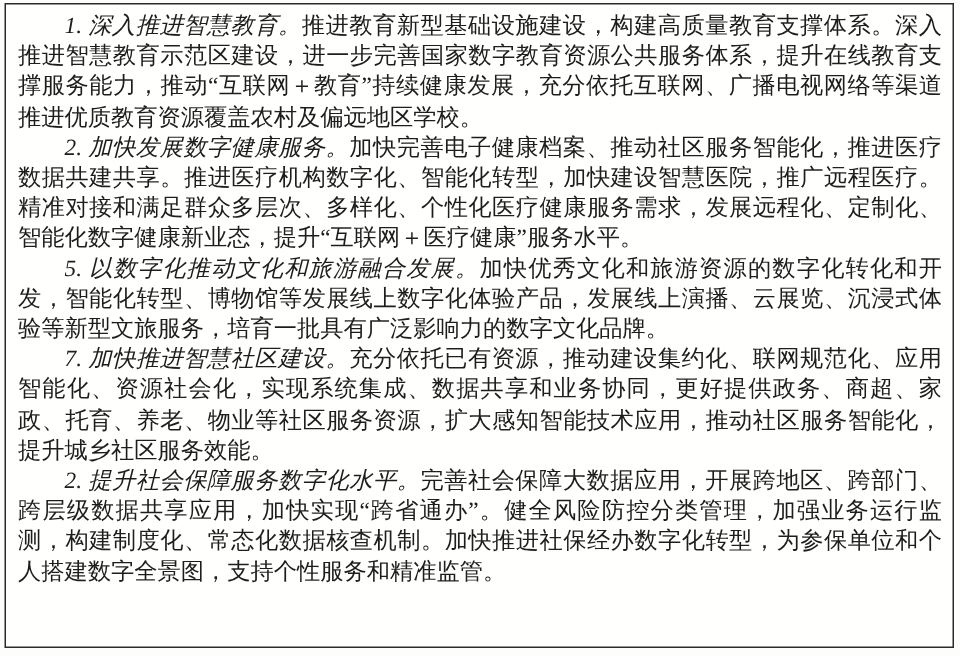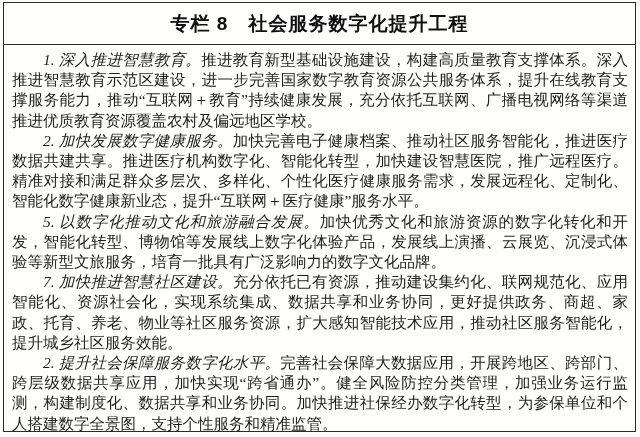--- a/index.html
+++ b/index.html
@@ -47,23 +47,20 @@
     text-indent: 2em;
   }
   .lead {
     font-style: italic; 
   }
 </style>
 </head>
 <body>
 
 <div class="panel">
-  <div class="panel-title-row">
-    <span class="panel-title">专栏 8　社会服务数字化提升工程</span>
-  </div>
   <div class="panel-body">
     <p><span class="lead">1. 深入推进智慧教育。</span><span>推进教育新型基础设施建设，构建高质量教育支撑体系。深入推进智慧教育示范区建设，进一步完善国家数字教育资源公共服务体系，提升在线教育支撑服务能力，推动“互联网＋教育”持续健康发展，充分依托互联网、广播电视网络等渠道推进优质教育资源覆盖农村及偏远地区学校。</span></p>
     <p><span class="lead">2. 加快发展数字健康服务。</span><span>加快完善电子健康档案、推动社区服务智能化，推进医疗数据共建共享。推进医疗机构数字化、智能化转型，加快建设智慧医院，推广远程医疗。精准对接和满足群众多层次、多样化、个性化医疗健康服务需求，发展远程化、定制化、智能化数字健康新业态，提升“互联网＋医疗健康”服务水平。</span></p>
     <p><span class="lead">5. 以数字化推动文化和旅游融合发展。</span><span>加快优秀文化和旅游资源的数字化转化和开发，智能化转型、博物馆等发展线上数字化体验产品，发展线上演播、云展览、沉浸式体验等新型文旅服务，培育一批具有广泛影响力的数字文化品牌。</span></p>
     <p><span class="lead">7. 加快推进智慧社区建设。</span><span>充分依托已有资源，推动建设集约化、联网规范化、应用智能化、资源社会化，实现系统集成、数据共享和业务协同，更好提供政务、商超、家政、托育、养老、物业等社区服务资源，扩大感知智能技术应用，推动社区服务智能化，提升城乡社区服务效能。</span></p>
-    <p><span class="lead">2. 提升社会保障服务数字化水平。</span><span>完善社会保障大数据应用，开展跨地区、跨部门、跨层级数据共享应用，加快实现“跨省通办”。健全风险防控分类管理，加强业务运行监测，构建制度化、数据共享和业务协同。加快推进社保经办数字化转型，为参保单位和个人搭建数字全景图，支持个性服务和精准监管。</span></p>
+    <p><span class="lead">2. 提升社会保障服务数字化水平。</span><span>完善社会保障大数据应用，开展跨地区、跨部门、跨层级数据共享应用，加快实现“跨省通办”。健全风险防控分类管理，加强业务运行监测，构建制度化、常态化数据核查机制。加快推进社保经办数字化转型，为参保单位和个人搭建数字全景图，支持个性服务和精准监管。</span></p>
   </div>
 </div>
 
 </body></html>

